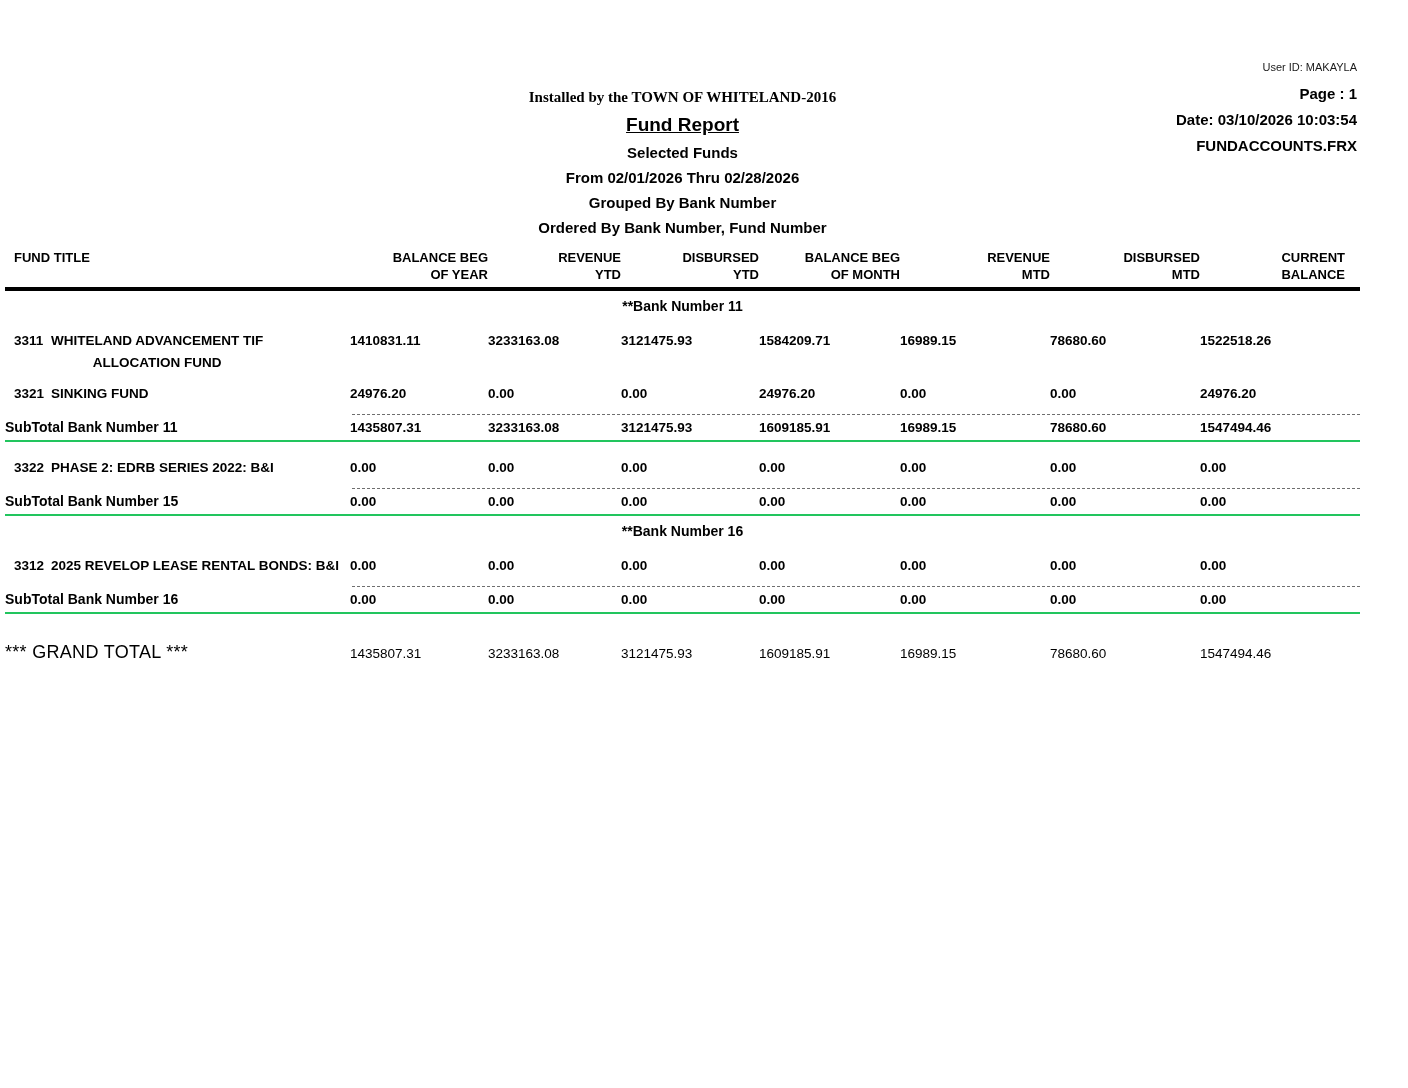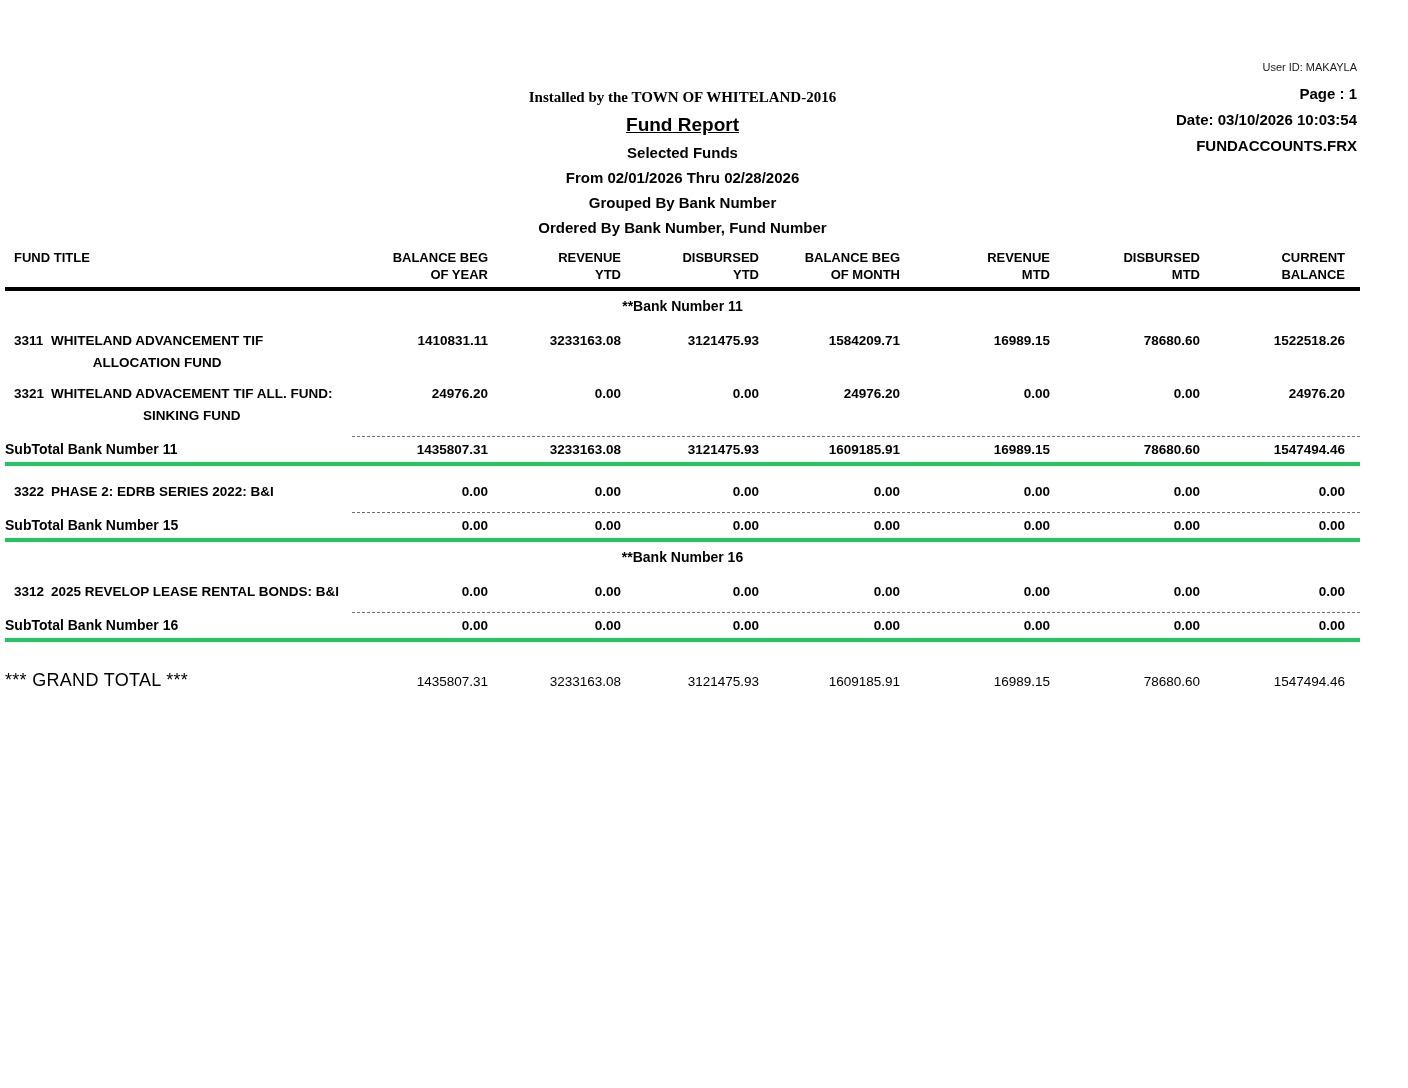--- a/index.html
+++ b/index.html
@@ -20,41 +20,41 @@
   .center-head { padding-top:84px; text-align:center; font-weight:700; }
   .ch-installed { font-size:15px; line-height:26px;font-family:Liberation Serif, serif; }
   .ch-title { font-size:19px; line-height:30px;text-decoration:underline; }
   .ch-sub { font-size:15px; line-height:25px; }
 
   
   .grid {
     display:grid;
     grid-template-columns:345px 138px 133px 138px 141px 150px 150px 145px;
   }
-  .num { text-align:right; font-variant-numeric:tabular-nums; }
+  .num { text-align:left; font-variant-numeric:tabular-nums; }
 
   .thead { margin-top:9px; }
   .h {
     font-size:13px; font-weight:700; line-height:17px; text-align:right;
     display:flex; flex-direction:column; justify-content:space-between;
   }
   .h-fund { text-align:left; padding-left:9px; }
   .thick-rule { border-top:4px solid #000; margin-top:4px; }
 
   .bank-header { font-size:14px; font-weight:700; line-height:17px; margin-top:7px;text-align:center; }
 
   .frow { margin-top:15px; font-weight:700; font-size:13.5px; line-height:22px; }
   .frow + .frow { margin-top:9px; }
   .title-cell { display:flex; align-items:flex-start; }
   .fno { width:46px; padding-left:9px; flex:none; }
   .ftitle span { display:block;text-align:center; }
 
   .subrow {
     position:relative; margin-top:9px; padding:5px 0 4px;
-    border-bottom:4px solid #22c55e;
+    border-bottom:2px solid #22c55e;
     font-weight:700; font-size:13.5px; line-height:17px;
     align-items:baseline;
   }
   .subrow .dash {
     position:absolute; top:0; left:347px; right:0; height:0;
     border-top:1px dashed #6e6e6e;
   }
   .sublabel { font-size:14px; }
 
   .gtrow { margin-top:23px; padding-top:5px; align-items:baseline; font-weight:400; }
@@ -136,21 +136,20 @@
         <div class="num">1584209.71</div>
         <div class="num">16989.15</div>
         <div class="num">78680.60</div>
         <div class="num">1522518.26</div>
       </div>
 
       <div class="grid frow">
         <div class="title-cell">
           <span class="fno">3321</span>
           <span class="ftitle">
-            <span>WHITELAND ADVACEMENT TIF ALL. FUND:</span>
             <span>SINKING FUND</span>
           </span>
         </div>
         <div class="num">24976.20</div>
         <div class="num">0.00</div>
         <div class="num">0.00</div>
         <div class="num">24976.20</div>
         <div class="num">0.00</div>
         <div class="num">0.00</div>
         <div class="num">24976.20</div>

